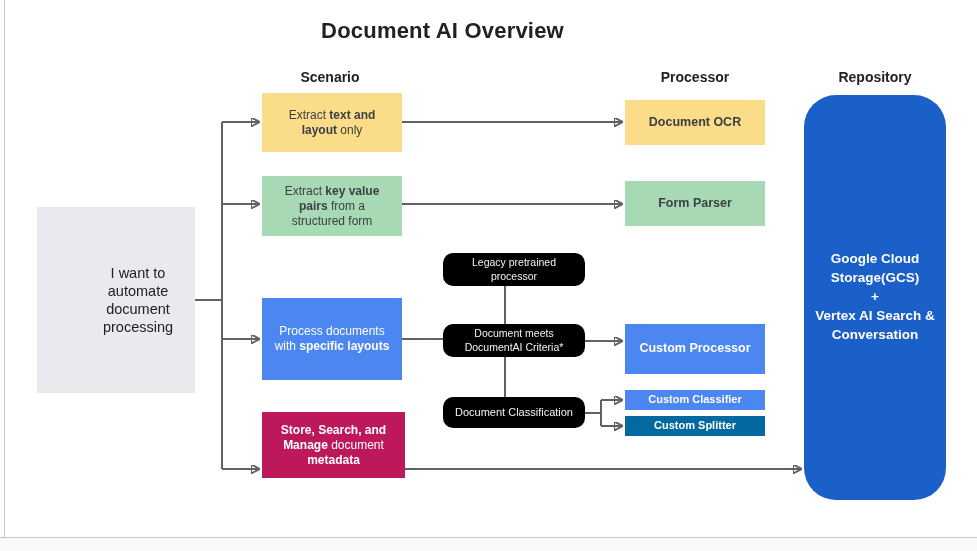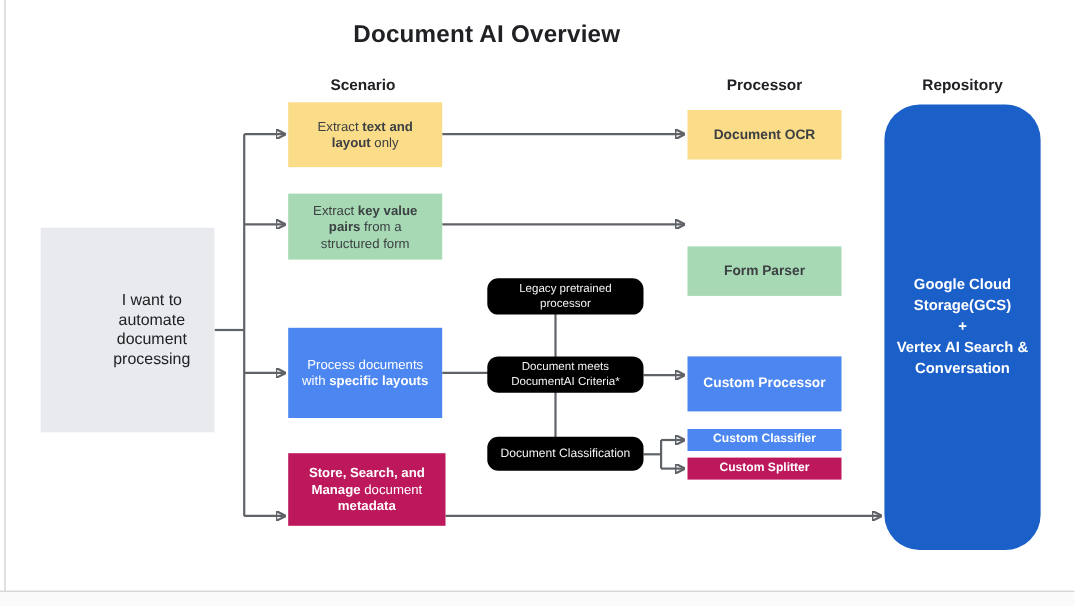--- a/index.html
+++ b/index.html
@@ -65,39 +65,39 @@
   .sc-darkblue {
     left: 262px; top: 412px; width: 143px; height: 66px;
     background: #be185d; color: #ffffff; font-size: 12px;
   }
   .pr-ocr {
     left: 625px; top: 100px; width: 140px; height: 45px;
     background: #fbdc88; color: #3c4043; font-size: 12.5px; font-weight: 700;
   }
   .pr-form {
     left: 625px; top: 181px; width: 140px; height: 45px;
-    background: #a6d9b4; color: #3c4043; font-size: 12.5px; font-weight: 700; margin-top: 43px;
+    background: #a6d9b4; color: #3c4043; font-size: 12.5px; font-weight: 700;
   }
   .mid-blue {
     background: #000000; color: #f1f3f4; font-size: 10.5px; border-radius: 10px;
   }
   .pr-legacy   { left: 443px; top: 253px; width: 142px; height: 33px; }
   .pr-criteria { left: 443px; top: 324px; width: 142px; height: 33px; }
   .pr-class    { left: 443px; top: 397px; width: 142px; height: 31px; font-size: 11px; }
   .pr-custom {
     left: 625px; top: 324px; width: 140px; height: 50px;
     background: #4c86f0; color: #ffffff; font-size: 12.5px; font-weight: 700;
   }
   .pr-classifier {
     left: 625px; top: 390px; width: 140px; height: 20px;
     background: #4c86f0; color: #ffffff; font-size: 11px; font-weight: 700;
   }
   .pr-splitter {
     left: 625px; top: 416px; width: 140px; height: 20px;
-    background: #be185d; color: #ffffff; font-size: 11px; font-weight: 700;
+    background: #0369a1; color: #ffffff; font-size: 11px; font-weight: 700;
   }
   .repo-box {
     left: 804px; top: 95px; width: 142px; height: 405px;
     background: #1b5fc8; color: #ffffff; font-size: 13.5px; font-weight: 700;
     line-height: 1.4;
     border-radius: 32px;
   }
 
   .connectors {
     position: absolute; left: 0; top: 0; width: 977px; height: 551px;

